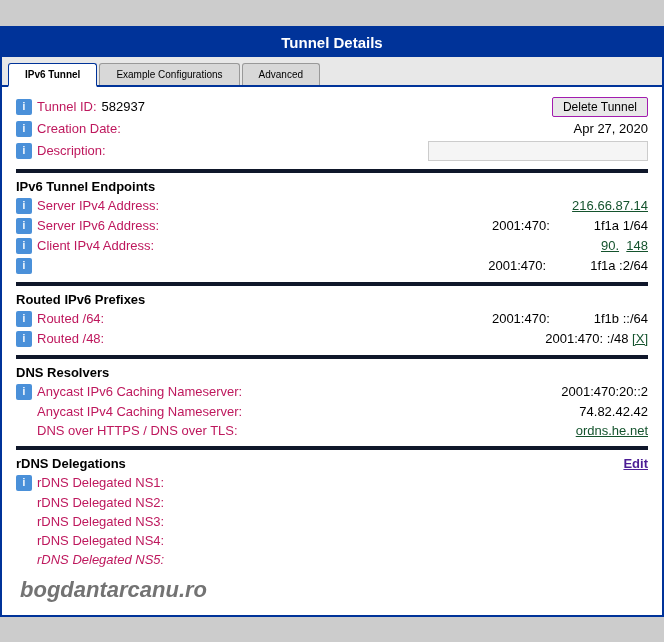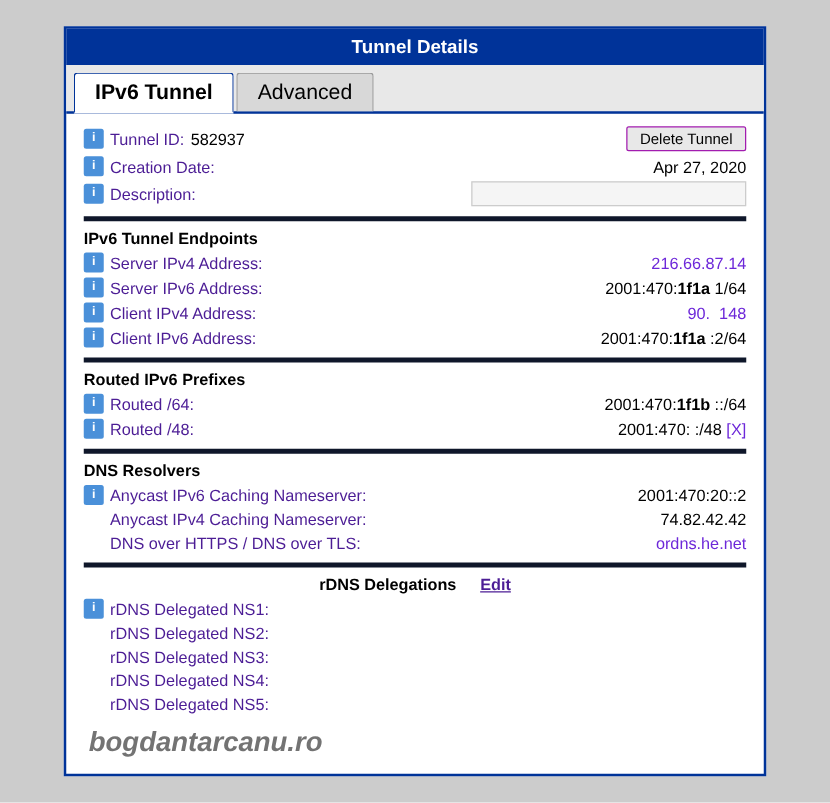--- a/index.html
+++ b/index.html
@@ -7,21 +7,21 @@
       font-family: Arial, sans-serif;
       font-size: 13px;
       background: #fff;
       display: flex;
       justify-content: center;
       align-items: center;
       min-height: 100vh;
       background: #ccc;
     }
     .window {
-      width: 562px;
+      width: 664px;
       border: 2px solid #003399;
       background: #fff;
     }
     .title-bar {
       background: #003399;
       color: #fff;
       text-align: center;
       padding: 6px 0;
       font-size: 15px;
       font-weight: bold;
@@ -32,21 +32,21 @@
       background: #e8e8e8;
       padding: 6px 6px 0 6px;
       gap: 2px;
     }
     .tab {
       padding: 5px 16px;
       border: 1px solid #999;
       border-bottom: none;
       background: #d8d8d8;
       cursor: pointer;
-      font-size: 17px;
+      font-size: 10px;
       border-radius: 3px 3px 0 0;
     }
     .tab.active {
       background: #fff;
       border-color: #003399;
       font-weight: bold;
       border-bottom: 2px solid #fff;
       margin-bottom: -2px;
     }
     .content {
@@ -60,24 +60,25 @@
       color: #fff;
       font-size: 10px;
       font-weight: bold;
       text-align: center;
       line-height: 16px;
       border-radius: 2px;
       margin-right: 5px;
       flex-shrink: 0;
     }
     .label {
-      color: #4c1d95;
+      color: #be185d;
     }
     .value a, a {
-      color: #6d28d9;
+      color: #14532d;
+      text-decoration: underline;
     }
     .row-line {
       display: flex;
       align-items: center;
       margin-bottom: 4px;
       width: 100%;
     }
     .row-line .left {
       display: flex;
       align-items: center;
@@ -105,21 +106,22 @@
       font-size: 12px;
       border-radius: 2px;
     }
     .description-input {
       border: 1px solid #ccc;
       width: 220px;
       height: 20px;
       background: #f5f5f5;
     }
     .bold-partial {
-      font-weight: bold;
+      font-weight: normal;
+      margin-left: 44px;
     }
     .watermark {
       color: #737373;
       font-size: 22px;
       font-style: italic;
       font-weight: bold;
       margin-top: 6px;
       padding: 4px 0 2px 4px;
     }
     .edit-link {
@@ -131,20 +133,21 @@
     }
   </style>
 </head>
 <body>
 
 <div class="window">
   <div class="title-bar">Tunnel Details</div>
 
   <div class="tabs-bar">
     <div class="tab active">IPv6 Tunnel</div>
+    <div class="tab">Example Configurations</div>
     <div class="tab">Advanced</div>
   </div>
 
   <div class="content">
 
     <div style="display:flex; justify-content:space-between; align-items:center; margin-bottom:4px;">
       <div style="display:flex; align-items:center;">
         <span class="info-icon">i</span>
         <span class="label">Tunnel ID:</span>
         <span style="margin-left:5px;">582937</span>
@@ -198,21 +201,20 @@
         <span class="label">Client IPv4 Address:</span>
       </div>
       <div class="right">
         <a>90.</a>&nbsp;&nbsp;<a>148</a>
       </div>
     </div>
 
     <div class="row-line">
       <div class="left">
         <span class="info-icon">i</span>
-        <span class="label">Client IPv6 Address:</span>
       </div>
       <div class="right">
         <span>2001:470:</span><span class="bold-partial">1f1a</span><span>  :2/64</span>
       </div>
     </div>
 
     <div class="section-header">Routed IPv6 Prefixes</div>
 
     <div class="row-line">
       <div class="left">
@@ -253,21 +255,21 @@
 
     <div class="row-line">
       <div class="left" style="padding-left:21px;">
         <span class="label">DNS over HTTPS / DNS over TLS:</span>
       </div>
       <div class="right">
         <a>ordns.he.net</a>
       </div>
     </div>
 
-    <div class="section-header" style="display:flex; justify-content:center; align-items:center;">
+    <div class="section-header" style="display:flex; justify-content:space-between; align-items:center;">
       <span>rDNS Delegations</span>
       <a class="edit-link">Edit</a>
     </div>
 
     <div class="row-line">
       <div class="left">
         <span class="info-icon">i</span>
         <span class="label">rDNS Delegated NS1:</span>
       </div>
     </div>
@@ -284,21 +286,21 @@
       </div>
     </div>
 
     <div class="row-line">
       <div class="left" style="padding-left:21px;">
         <span class="label">rDNS Delegated NS4:</span>
       </div>
     </div>
 
     <div class="row-line">
-      <div class="left" style="padding-left:21px;">
+      <div class="left" style="padding-left:21px;font-style:italic;">
         <span class="label">rDNS Delegated NS5:</span>
       </div>
     </div>
 
     <div class="watermark">bogdantarcanu.ro</div>
 
   </div>
 </div>
 
 </body></html>

